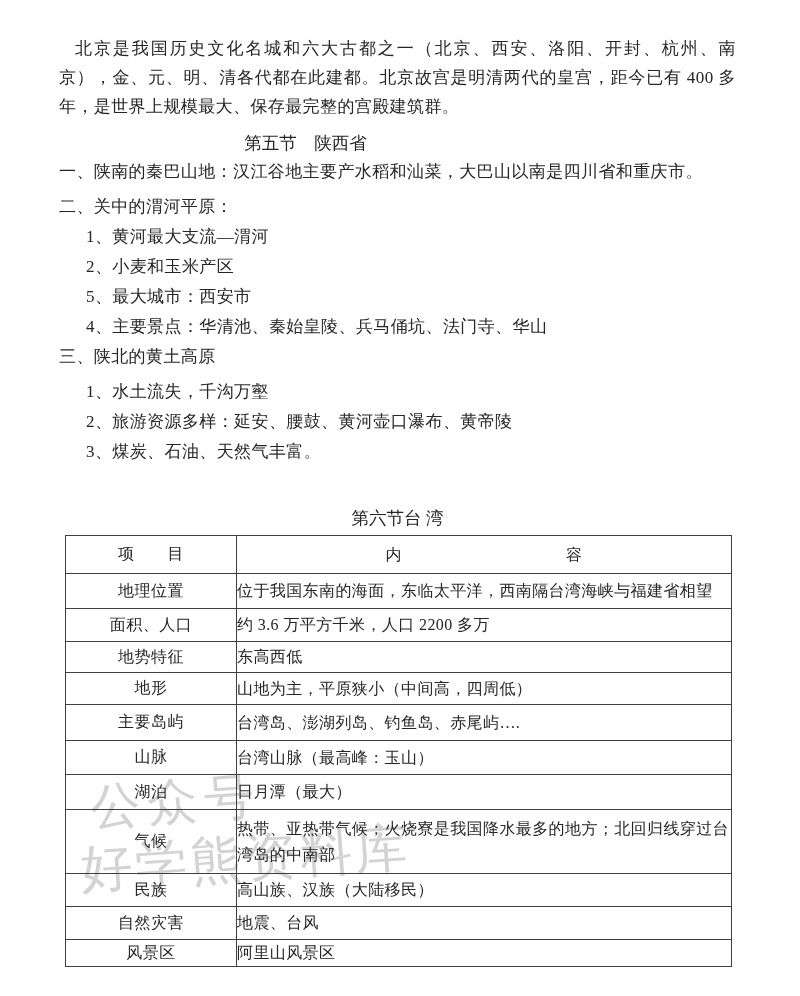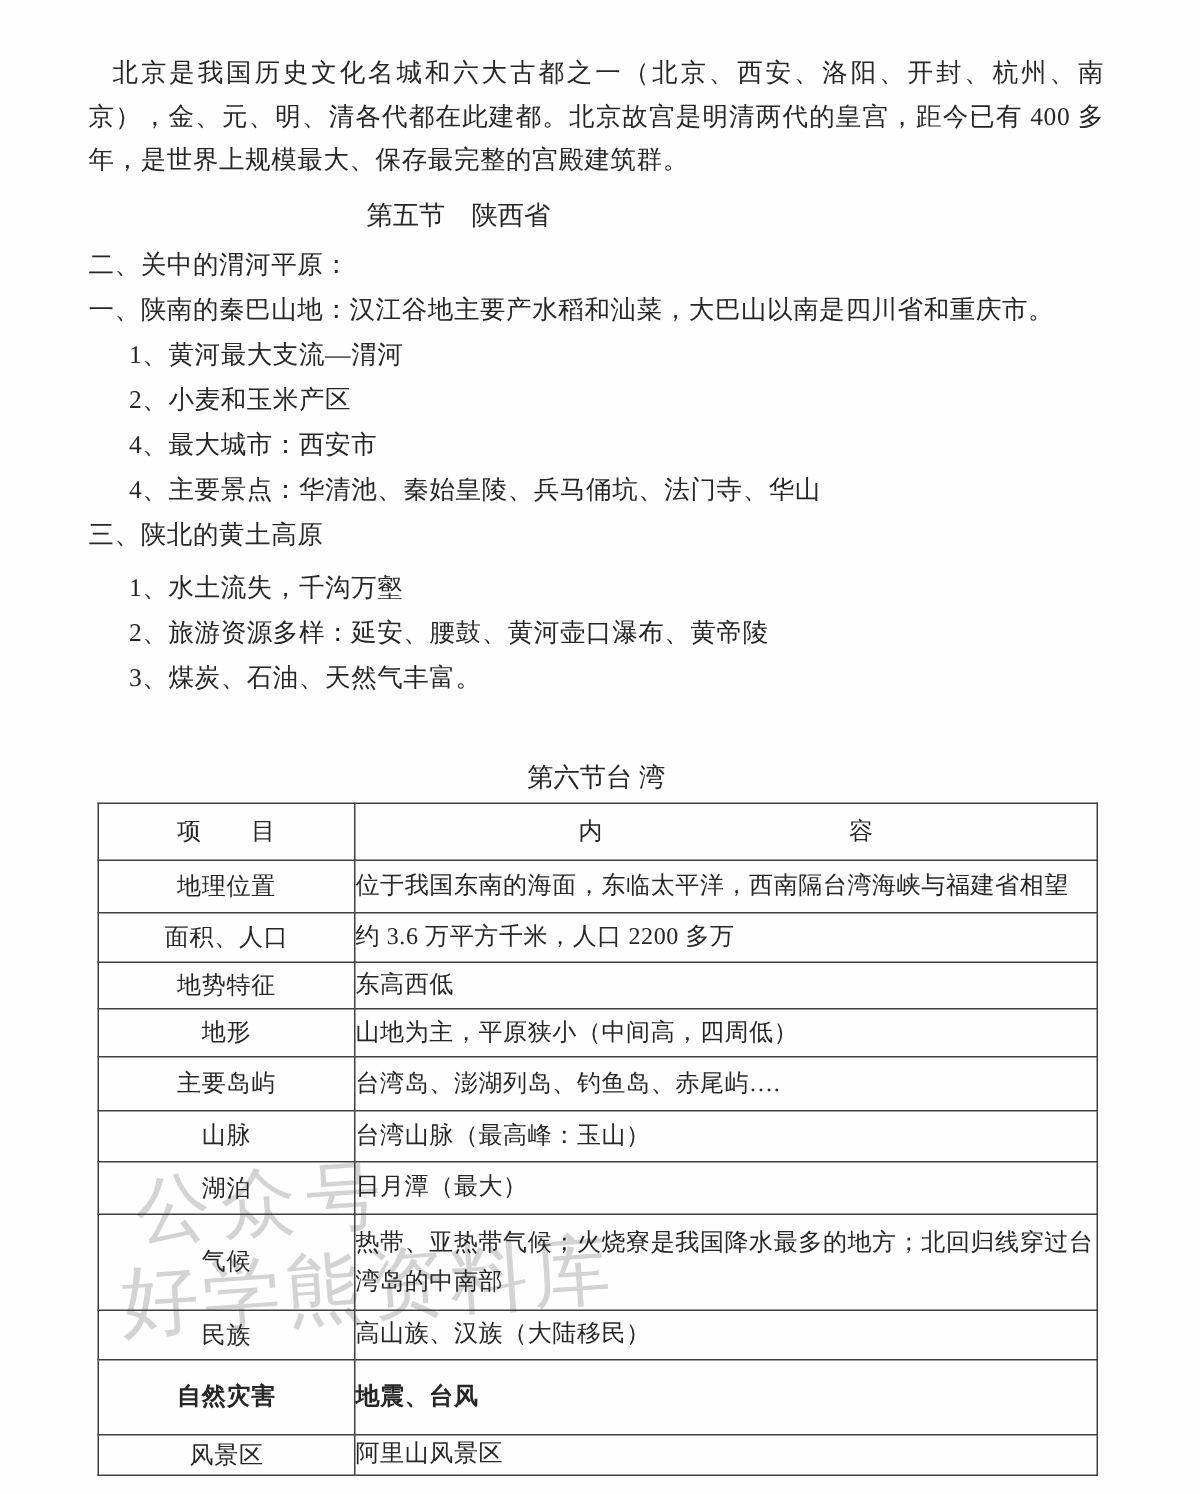--- a/index.html
+++ b/index.html
@@ -72,44 +72,44 @@
     padding:0;
     vertical-align:middle;
   }
   td.c1 { width:170px; text-align:center; letter-spacing:0.5px; }
   td.c2 { padding:2px 8px 2px 11px; line-height:26px; letter-spacing:0.4px; }
   tr.hdr { height:38px; }
   tr.hdr td.c2 { text-align:center; }
   tr.r0 { height:35px; } tr.r1 { height:33px; } tr.r2 { height:31px;margin-top:16px; }
   tr.r3 { height:32px; } tr.r4 { height:36px;font-family:Liberation Serif, serif; } tr.r5 { height:34px; }
   tr.r6 { height:34px; } tr.r7 { height:35px; } tr.r8 { height:64px; }
-  tr.r9 { height:33px;margin-top:33px; } tr.r10 { height:50px;font-weight:bold; } tr.r11 { height:25px; }
+  tr.r9 { height:33px;margin-top:33px; } tr.r10 { height:33px; } tr.r11 { height:25px; }
 </style>
 </head>
 <body>
 
 <div class="page">
 
   <div class="watermark">
     <div class="wm1">公众号</div>
     <div class="wm2">好学熊资料库</div>
   </div>
 
   <div class="content">
 
     <p class="para">北京是我国历史文化名城和六大古都之一（北京、西安、洛阳、开封、杭州、南京），金、元、明、清各代都在此建都。北京故宫是明清两代的皇宫，距今已有 400 多年，是世界上规模最大、保存最完整的宫殿建筑群。</p>
 
     <h3 class="sec-heading shift">第五节　陕西省</h3>
 
     <div class="list">
+      <div class="line lvl1">一、陕南的秦巴山地：汉江谷地主要产水稻和汕菜，大巴山以南是四川省和重庆市。</div>
       <div class="line lvl1 gap">二、关中的渭河平原：</div>
-      <div class="line lvl1">一、陕南的秦巴山地：汉江谷地主要产水稻和汕菜，大巴山以南是四川省和重庆市。</div>
       <div class="line lvl2">1、黄河最大支流—渭河</div>
       <div class="line lvl2">2、小麦和玉米产区</div>
-      <div class="line lvl2">4、最大城市：西安市</div>
+      <div class="line lvl2">5、最大城市：西安市</div>
       <div class="line lvl2">4、主要景点：华清池、秦始皇陵、兵马俑坑、法门寺、华山</div>
       <div class="line lvl1">三、陕北的黄土高原</div>
       <div class="line lvl2 gap">1、水土流失，千沟万壑</div>
       <div class="line lvl2">2、旅游资源多样：延安、腰鼓、黄河壶口瀑布、黄帝陵</div>
       <div class="line lvl2">3、煤炭、石油、天然气丰富。</div>
     </div>
 
     <h3 class="sec-heading sec6">第六节台 湾</h3>
 
     <table class="geo">

